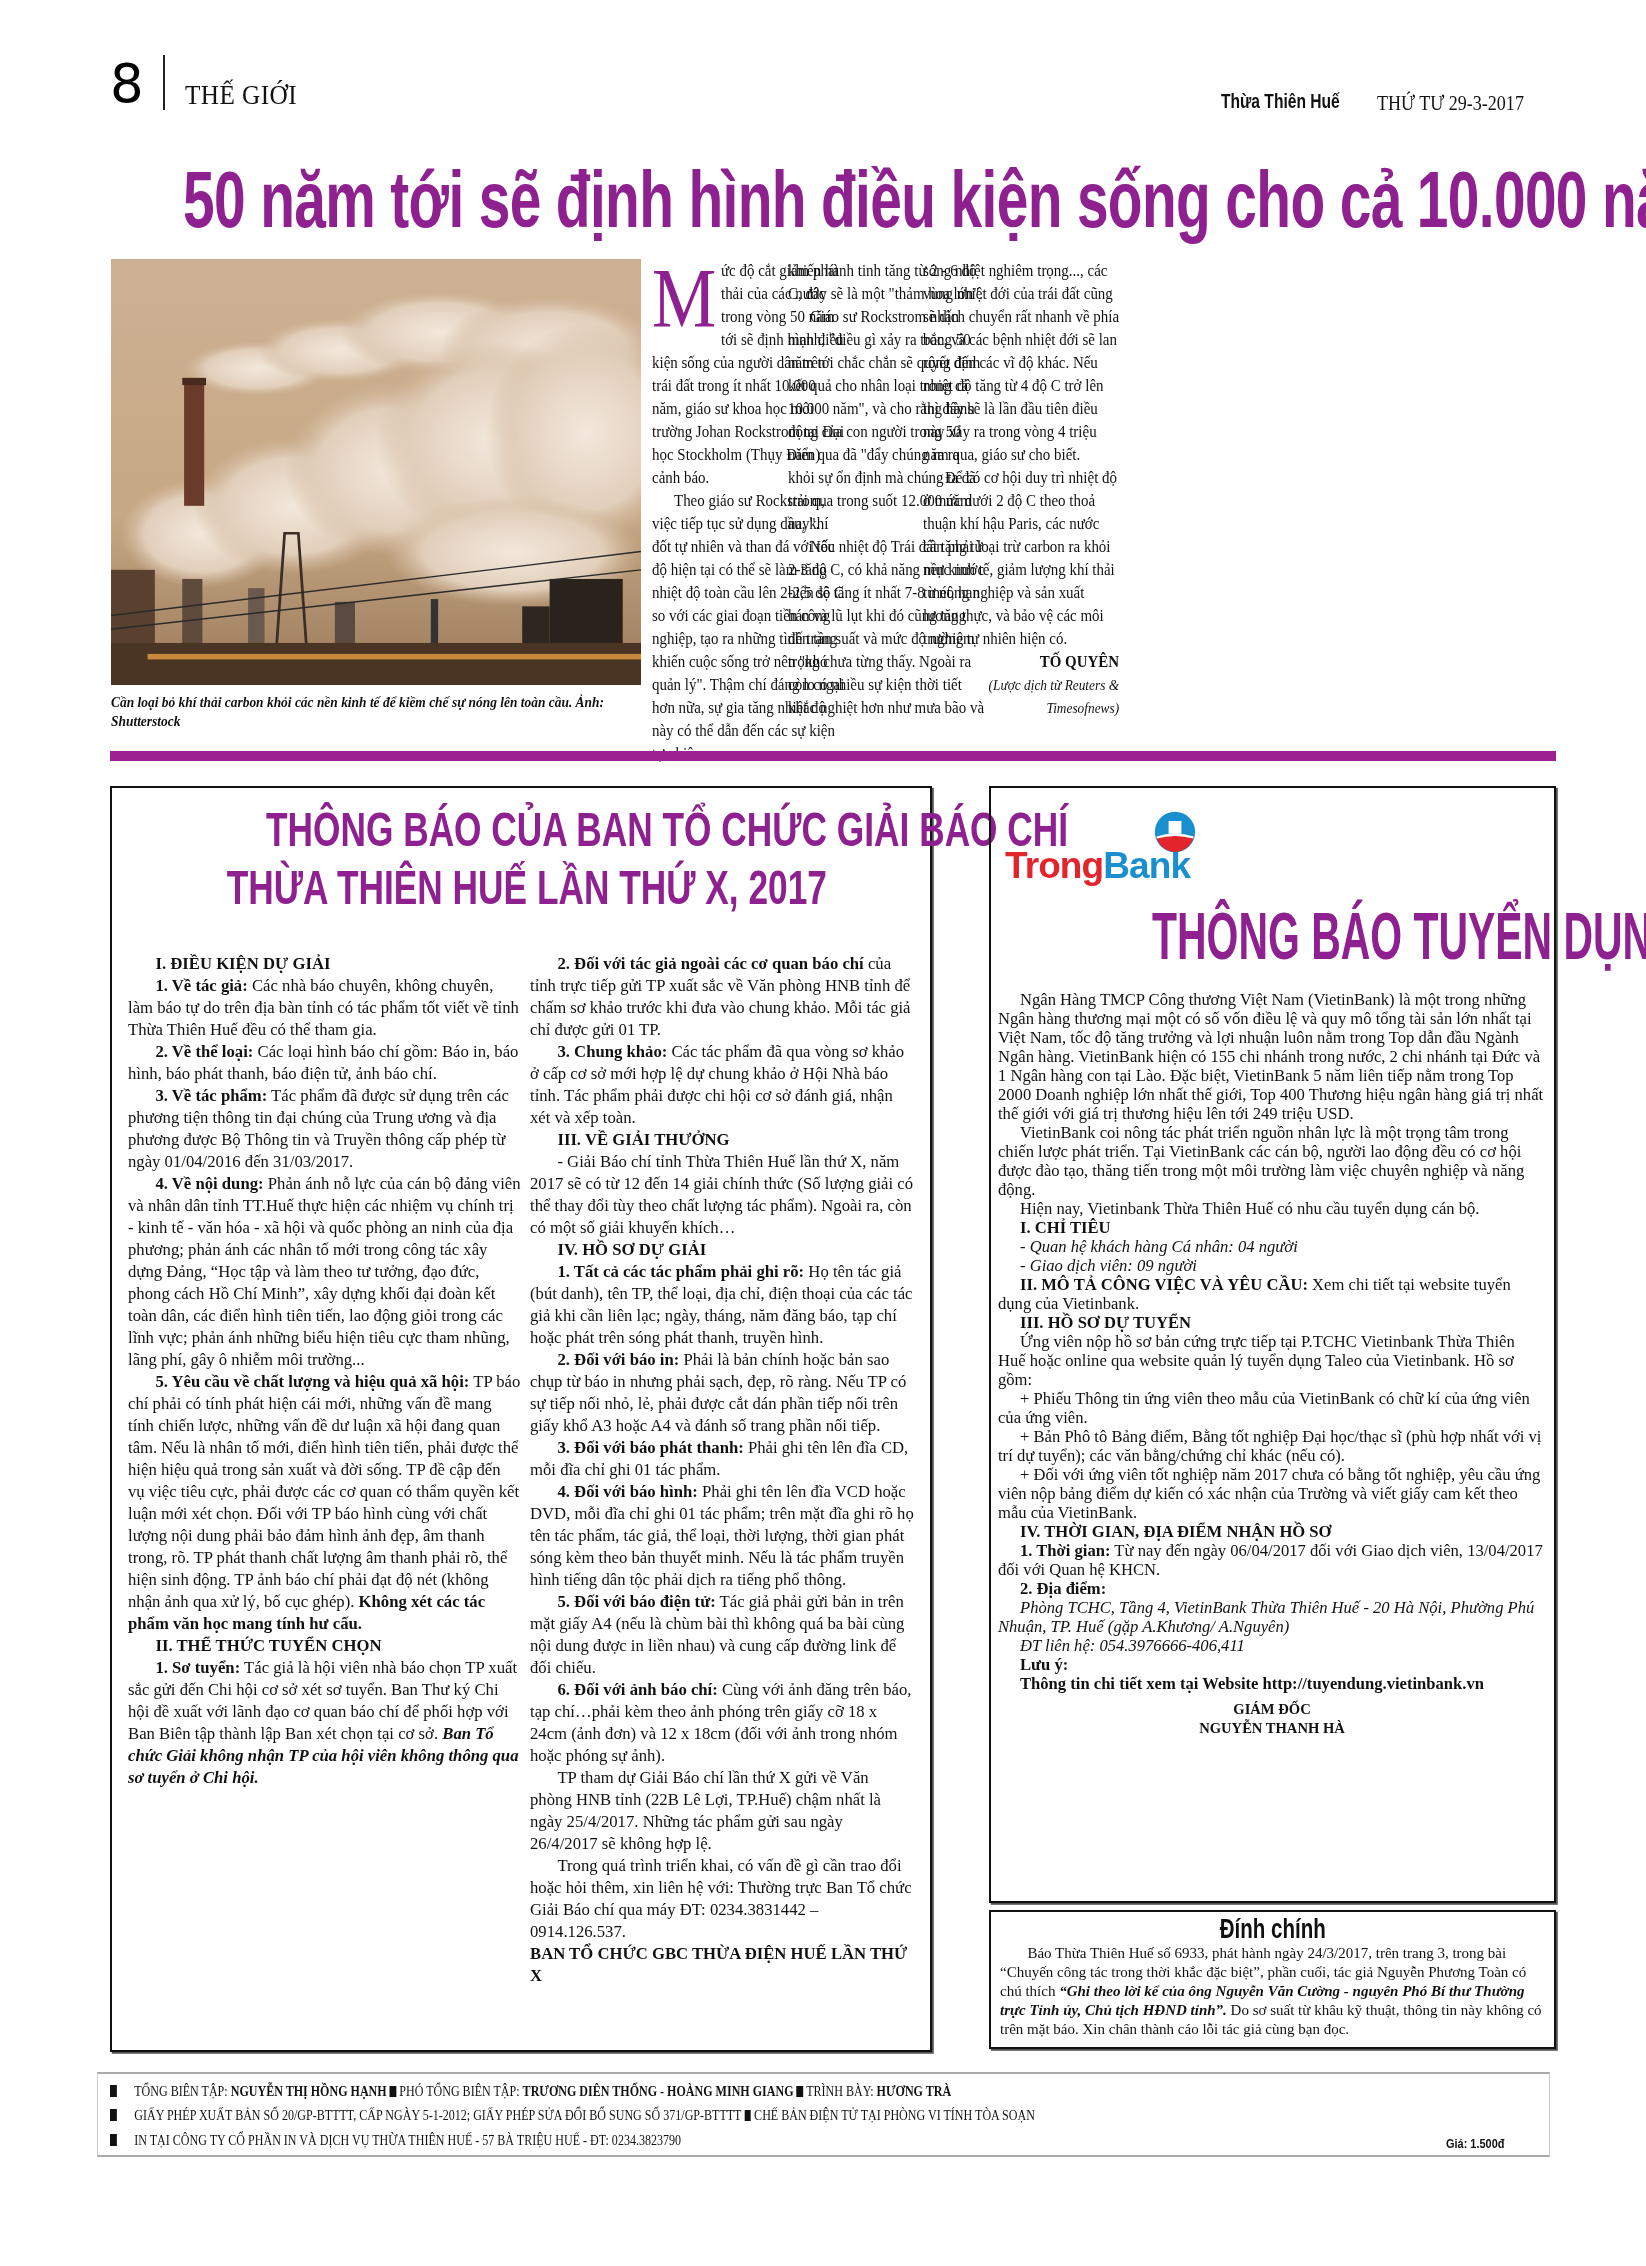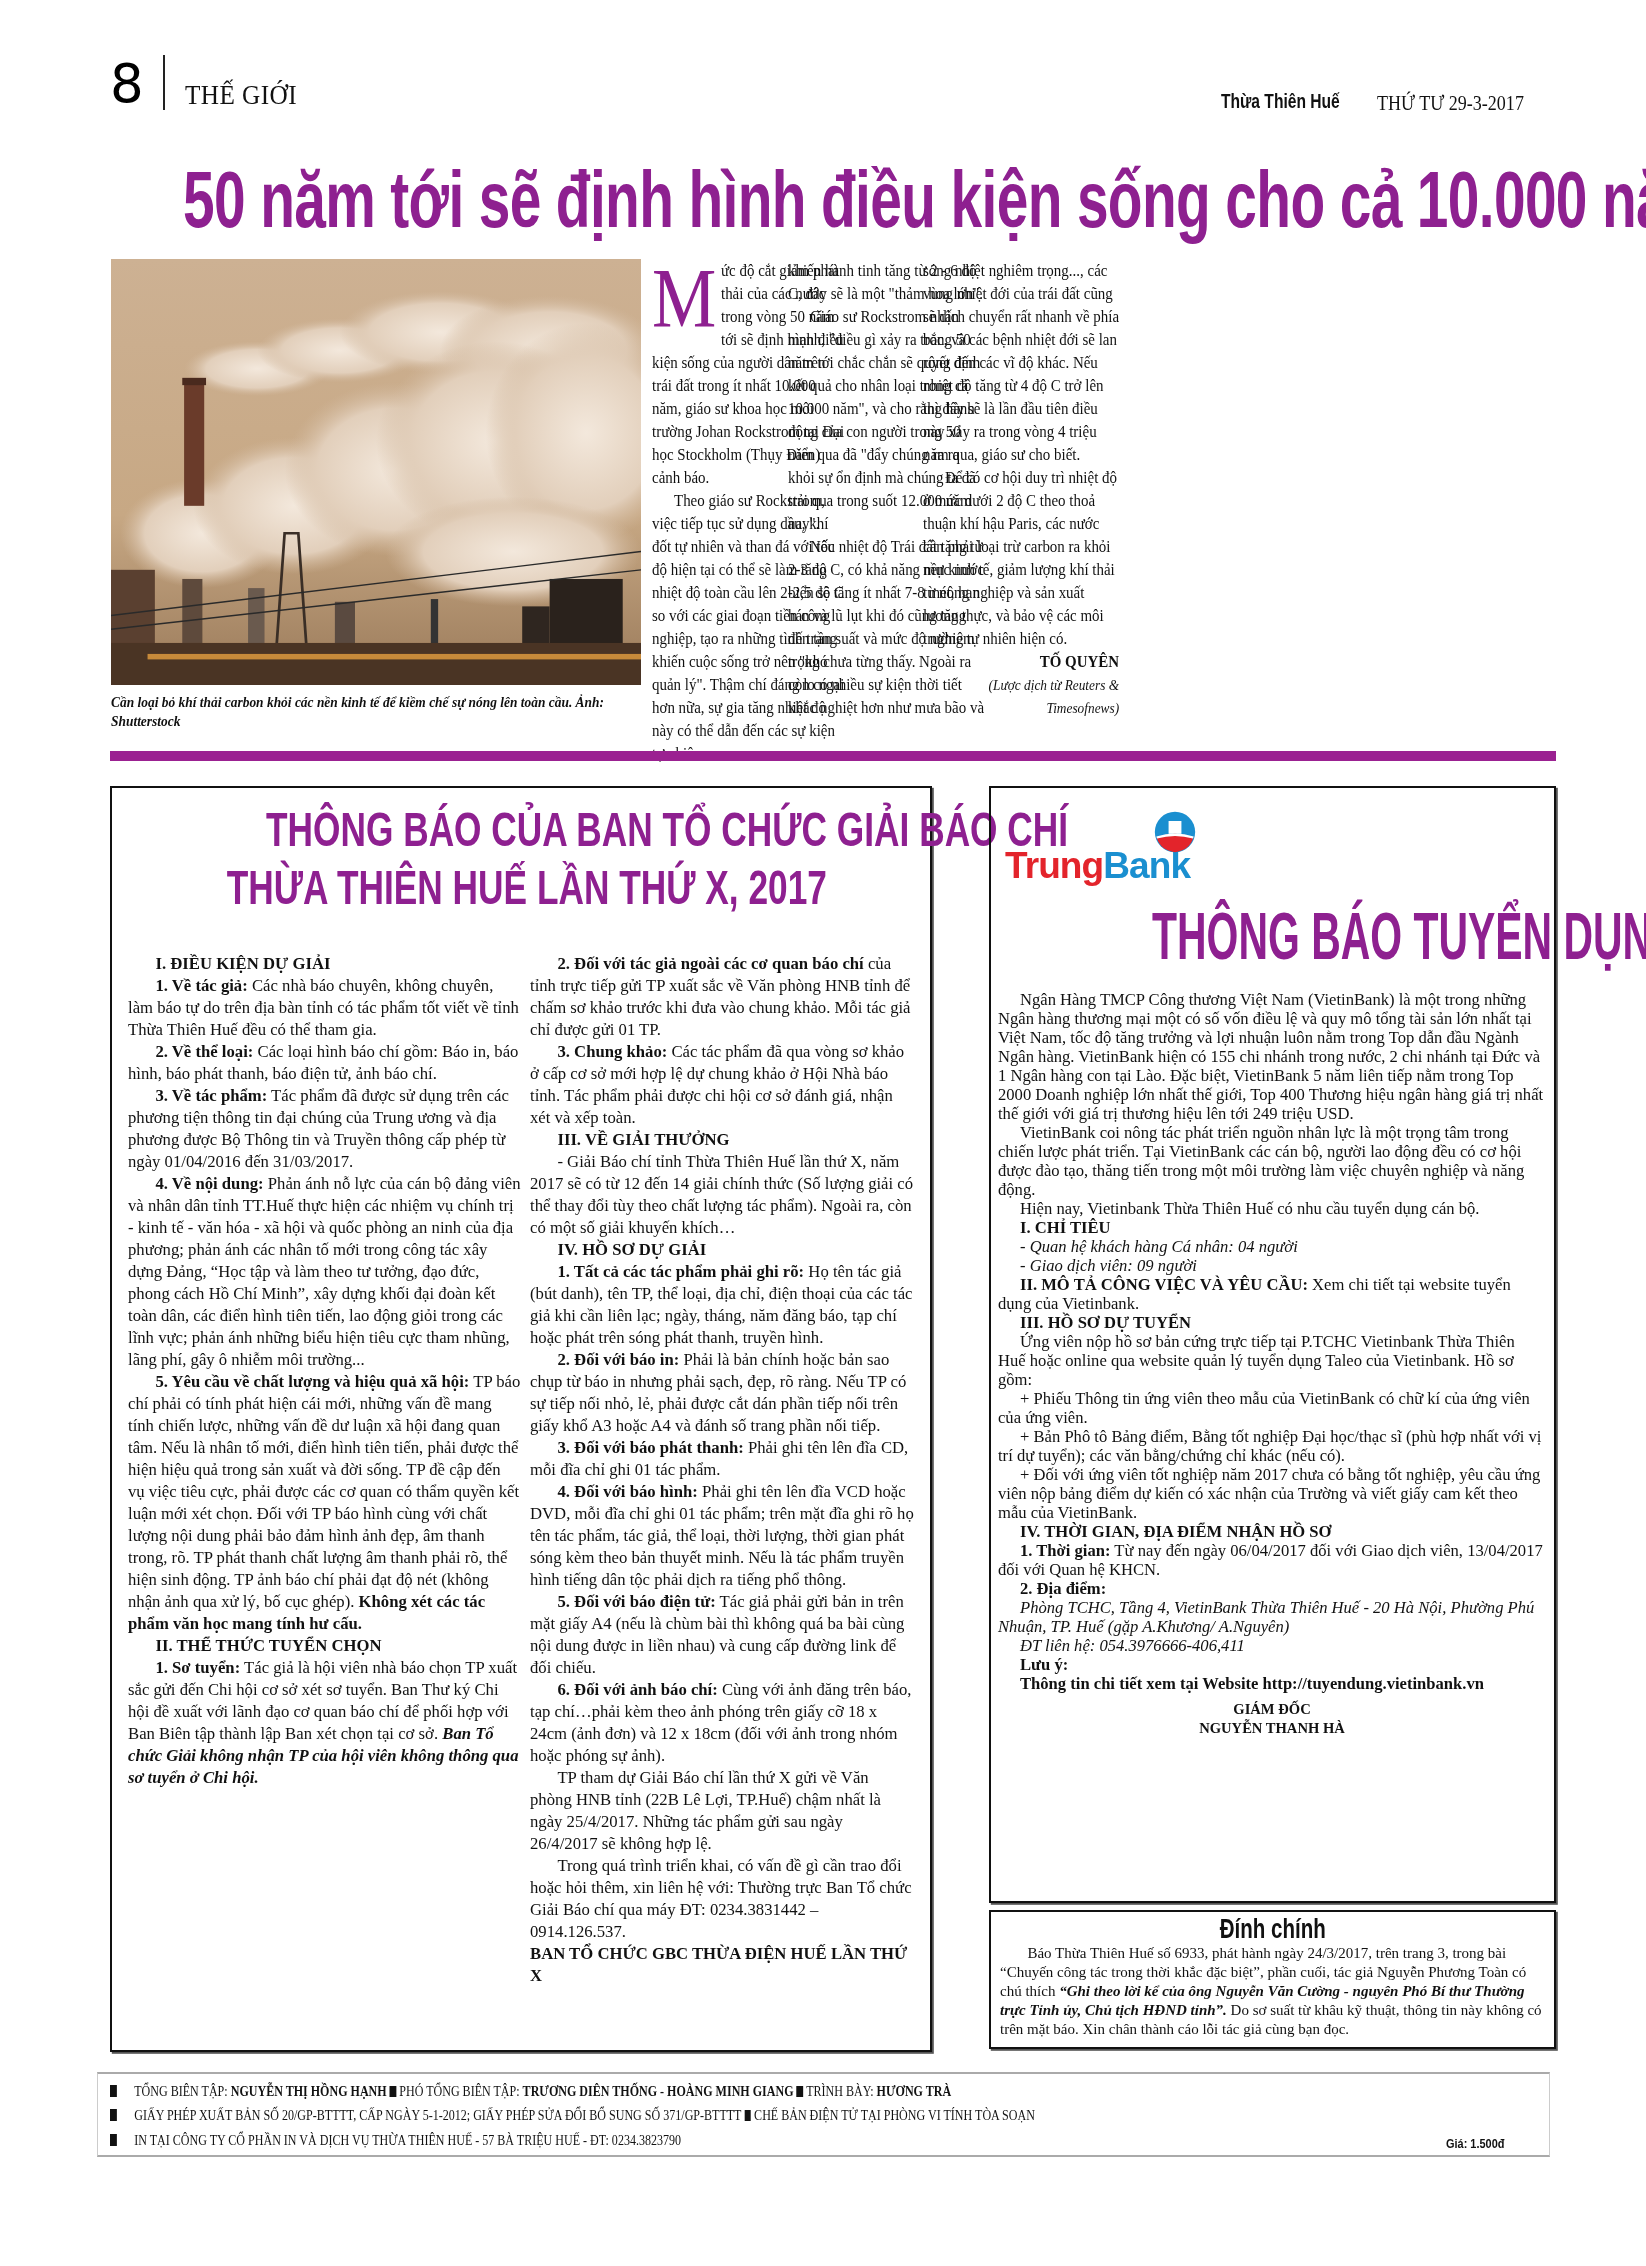--- a/index.html
+++ b/index.html
@@ -181,21 +181,21 @@
   <p><span class="lbl">4. Đối với báo hình:</span><span> Phải ghi tên lên đĩa VCD hoặc DVD, mỗi đĩa chỉ ghi 01 tác phẩm; trên mặt đĩa ghi rõ họ tên tác phẩm, tác giả, thể loại, thời lượng, thời gian phát sóng kèm theo bản thuyết minh. Nếu là tác phẩm truyền hình tiếng dân tộc phải dịch ra tiếng phổ thông.</span></p>
   <p><span class="lbl">5. Đối với báo điện tử:</span><span> Tác giả phải gửi bản in trên mặt giấy A4 (nếu là chùm bài thì không quá ba bài cùng nội dung được in liền nhau) và cung cấp đường link để đối chiếu.</span></p>
   <p><span class="lbl">6. Đối với ảnh báo chí:</span><span> Cùng với ảnh đăng trên báo, tạp chí…phải kèm theo ảnh phóng trên giấy cỡ 18 x 24cm (ảnh đơn) và 12 x 18cm (đối với ảnh trong nhóm hoặc phóng sự ảnh).</span></p>
   <p>TP tham dự Giải Báo chí lần thứ X gửi về Văn phòng HNB tỉnh (22B Lê Lợi, TP.Huế) chậm nhất là ngày 25/4/2017. Những tác phẩm gửi sau ngày 26/4/2017 sẽ không hợp lệ.</p>
   <p>Trong quá trình triển khai, có vấn đề gì cần trao đổi hoặc hỏi thêm, xin liên hệ với: Thường trực Ban Tổ chức Giải Báo chí qua máy ĐT: 0234.3831442 – 0914.126.537.</p>
   <p class="h" style="text-indent:0">BAN TỔ CHỨC GBC THỪA ĐIỆN HUẾ LẦN THỨ X</p>
 </div>
 
 <div class="abs box-right"></div>
 <div class="abs vtb-logo">
-  <div class="vtb-text"><span class="vtb-red">Trung</span><span class="vtb-blue">Bank</span></div>
+  <div class="vtb-text"><span class="vtb-red">Trong</span><span class="vtb-blue">Bank</span></div>
   <svg class="vtb-globe" viewBox="0 0 48 48">
     <circle cx="24" cy="24" r="22" fill="#1a8fd0"></circle>
     <rect x="17" y="12" width="14" height="14" fill="#fff"></rect>
     <path d="M4 30 Q24 22 44 30 Q40 44 24 46 Q8 44 4 30 Z" fill="#e3242b"></path>
     <path d="M4 30 Q24 24 44 30" stroke="#fff" stroke-width="2.5" fill="none"></path>
   </svg>
 </div>
 <div class="abs box-right-title"><span>THÔNG BÁO TUYỂN DỤNG</span></div>
 
 <div class="abs vtb-body">

